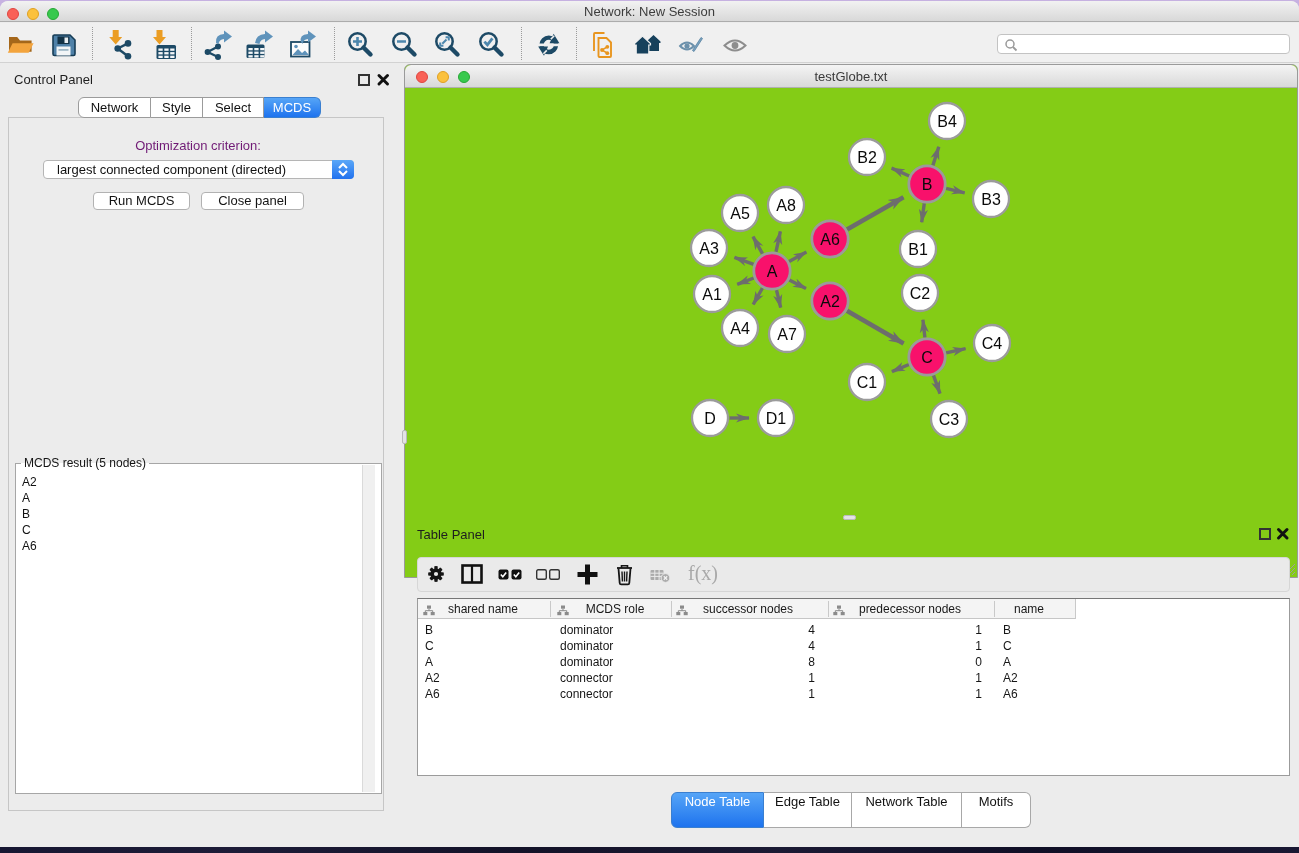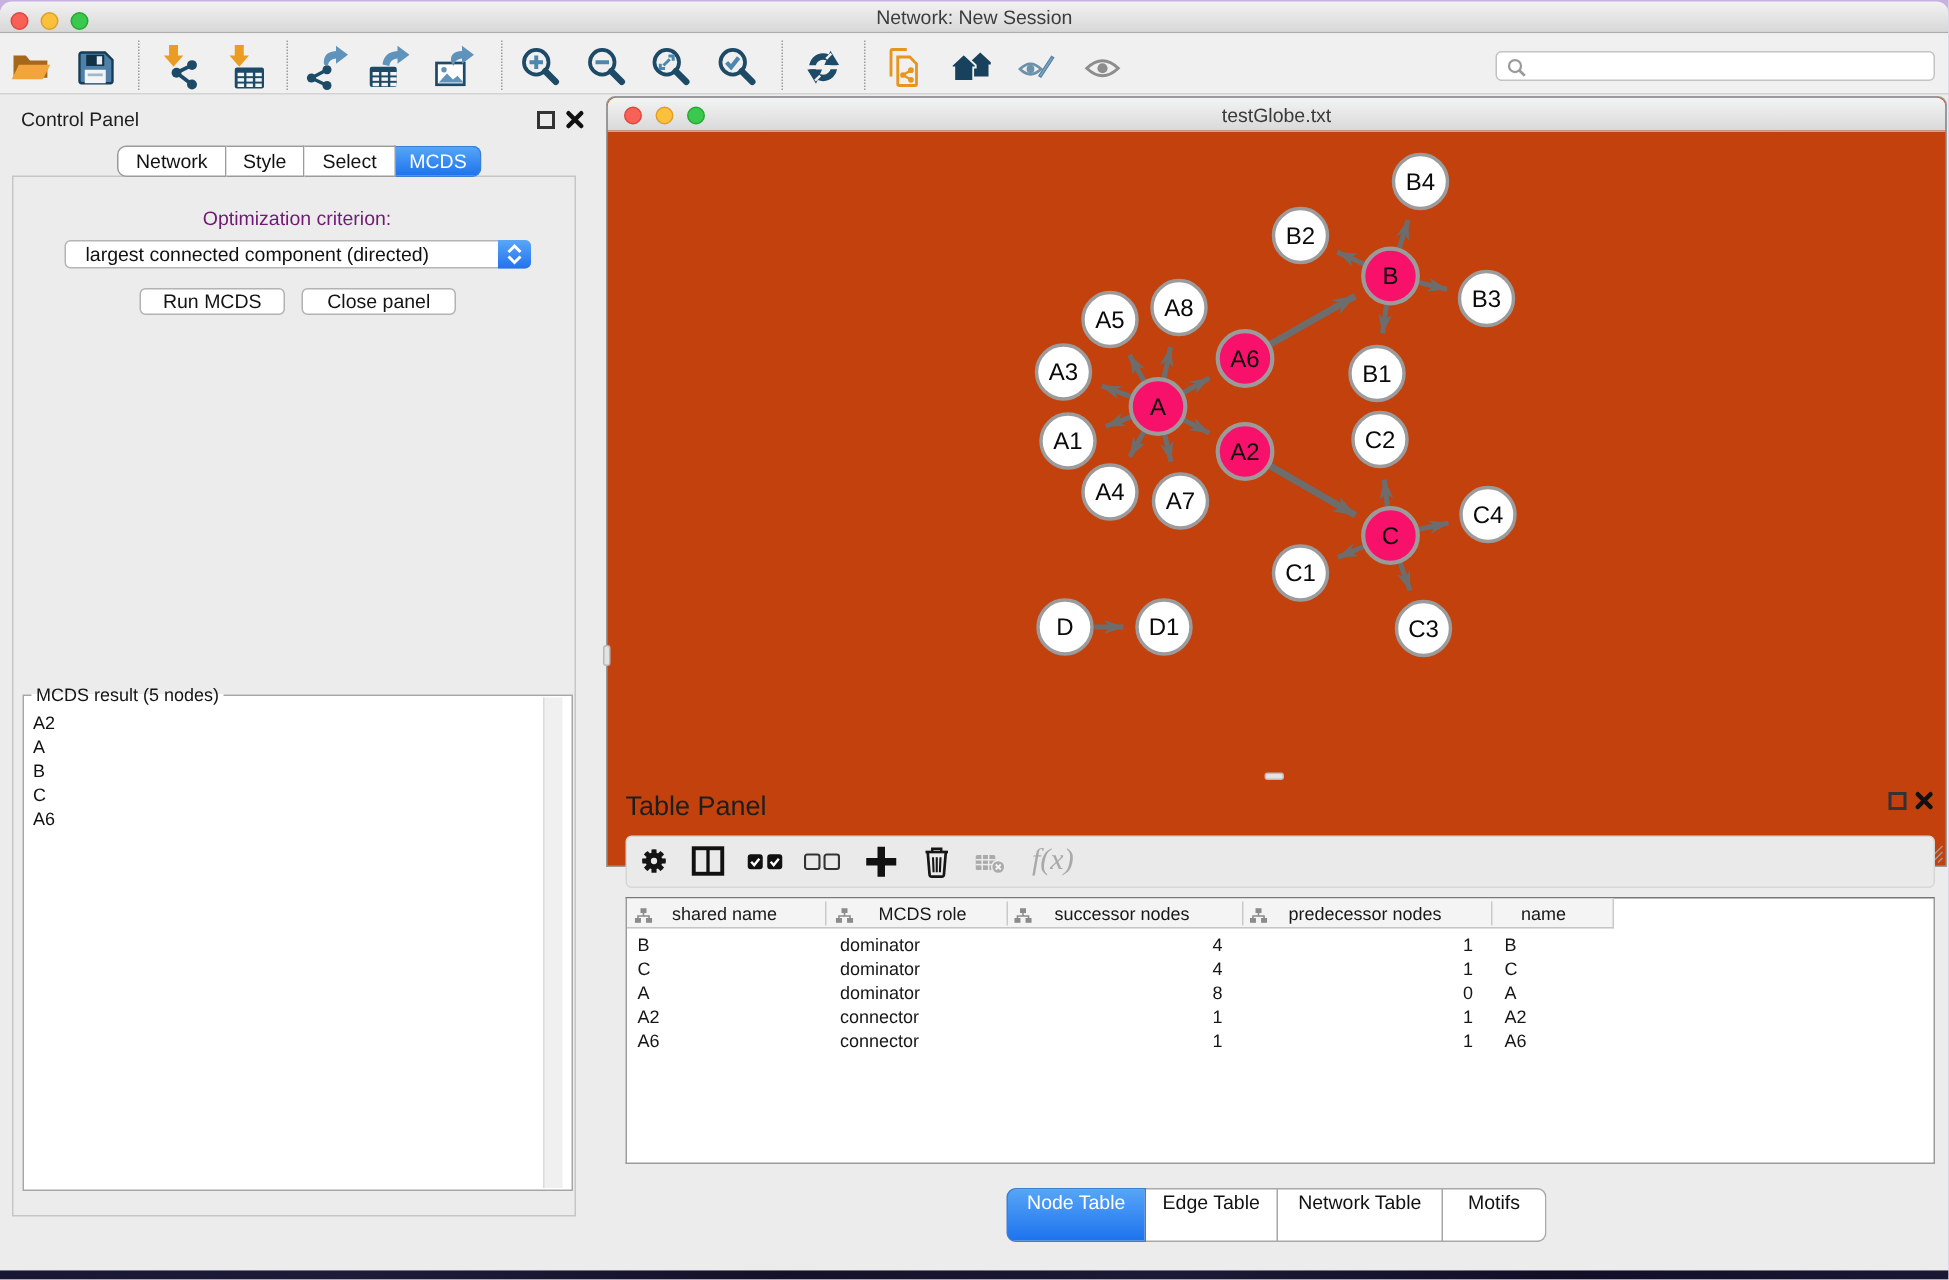--- a/index.html
+++ b/index.html
@@ -19,26 +19,26 @@
 #tabpane{position:absolute;left:8px;top:116px;width:376px;height:694px;border:1px solid #c6c6c6;background:#ececec;}
 #optlabel{position:absolute;left:0px;top:137px;width:396px;text-align:center;font-size:13px;color:#701a75;}
 #dropdown{position:absolute;left:43px;top:159px;width:311px;height:19px;background:#fff;border:1px solid #b5b5b5;border-radius:4px;font-size:13px;color:#111;line-height:17px;padding-left:13px;}
 #ddstep{position:absolute;left:332px;top:159px;width:22px;height:19px;background:linear-gradient(#5aa7f8,#2272ee);border-radius:0 4px 4px 0;}
 .btn{position:absolute;top:191px;height:18px;background:#fff;border:1px solid #b2b2b2;border-radius:4px;font-size:13px;color:#141414;text-align:center;line-height:16px;}
 #groupbox{position:absolute;left:15px;top:462px;width:367px;height:331px;border:1px solid #a6a6a6;background:#fff;}
 #grouplabel{position:absolute;left:21px;top:455px;height:15px;font-size:12px;color:#141414;background:linear-gradient(#ececec 46%,#ffffff 46%);padding:0 3px;line-height:15px;}
 #mcdslist{position:absolute;left:22px;top:473px;font-size:12px;color:#111;line-height:16px;}
 #scrollstrip{position:absolute;left:362px;top:464px;width:13px;height:327px;background:#f0f0f0;border-left:1px solid #dadada;}
 
-#netwin{position:absolute;left:404px;top:63px;width:894px;height:514px;background:#c2410c;border:1px solid #9a9a9a;border-radius:6px 6px 0 0;}
+#netwin{position:absolute;left:404px;top:63px;width:894px;height:514px;background:#84cc16;border:1px solid #9a9a9a;border-radius:6px 6px 0 0;}
 #nettitle{position:absolute;left:0;top:0;width:100%;height:23px;background:linear-gradient(#f4f4f4,#d9d9d9);border-bottom:1px solid #b0b0b0;border-radius:6px 6px 0 0;}
 .nlight{position:absolute;top:5.5px;width:12px;height:12px;border-radius:50%;}
 #ntext{position:absolute;top:4px;width:100%;text-align:center;font-size:13px;color:#3a3a3a;}
 
-#tptitle{position:absolute;left:417px;top:526px;font-size:18px;color:#1e1e1e;text-align:right;}
+#tptitle{position:absolute;left:417px;top:526px;font-size:13px;color:#1e1e1e;text-align:right;}
 #ttoolbar{position:absolute;left:417px;top:556px;width:873px;height:35px;background:#eaeaea;border:1px solid #d6d6d6;border-radius:4px;}
 #tbl{position:absolute;left:417px;top:597px;width:873px;height:178px;background:#fff;border:1px solid #9b9b9b;border-top:1px solid #777;}
 #tblhead{position:absolute;left:0;top:0;width:658px;height:20px;background:#f4f4f4;border-bottom:1px solid #c6c6c6;border-right:1px solid #c9c9c9;}
 .hsep{position:absolute;top:2px;height:16px;width:0;border-left:1px solid #c9c9c9;}
 .hlabel{position:absolute;top:3px;font-size:12px;color:#181818;}
 .cell{position:absolute;font-size:12px;color:#161616;}
 .btab{position:absolute;top:791px;height:36px;background:#fff;border:1px solid #a8a8a8;border-left:none;font-size:13px;color:#111;text-align:center;line-height:18px;}
 
 #statusbar{position:absolute;left:0;top:822px;width:1299px;height:25px;background:#ececec;border-top:1px solid #bdbdbd;}
 #memory{position:absolute;left:1215px;top:1px;width:74px;height:22px;background:#fbfbfb;border:1px solid #b4b4b4;font-size:11px;color:#111;}
@@ -384,21 +384,21 @@
 <g stroke="#ececec" stroke-width="1">
 <line x1="0.5" y1="6.2" x2="13.5" y2="6.2"></line>
           <line x1="0.5" y1="9.4" x2="13.5" y2="9.4"></line>
 <line x1="4.8" y1="3" x2="4.8" y2="13"></line>
           <line x1="9.1" y1="3" x2="9.1" y2="13"></line>
         </g>
 <circle cx="15.5" cy="11" r="4.4" fill="#ababab" stroke="#ececec" stroke-width="1"></circle>
 <path d="M13.8,9.3 l3.4,3.4 M17.2,9.3 l-3.4,3.4" stroke="#f2f2f2" stroke-width="1.3"></path>
       </g>
     </svg>
-<div class="abs" style="left:688px;top:561px;font-family:'Liberation Serif',serif;font-style:italic;font-size:20px;color:#a9a9a9;">f(x)</div>
+<div class="abs" style="left:688px;top:561px;font-family:'Liberation Serif',serif;font-size:20px;color:#a9a9a9;">f(x)</div>
 
 <div id="tbl">
       <div id="tblhead"></div>
 <div class="hsep" style="left:132px;"></div>
 <div class="hsep" style="left:253px;"></div>
 <div class="hsep" style="left:410px;"></div>
 <div class="hsep" style="left:576px;"></div>
 </div>
 <svg class="abs" style="left:423px;top:604px;" width="12" height="11" viewBox="0 0 12 11">
 <g fill="#8b8b8b">

